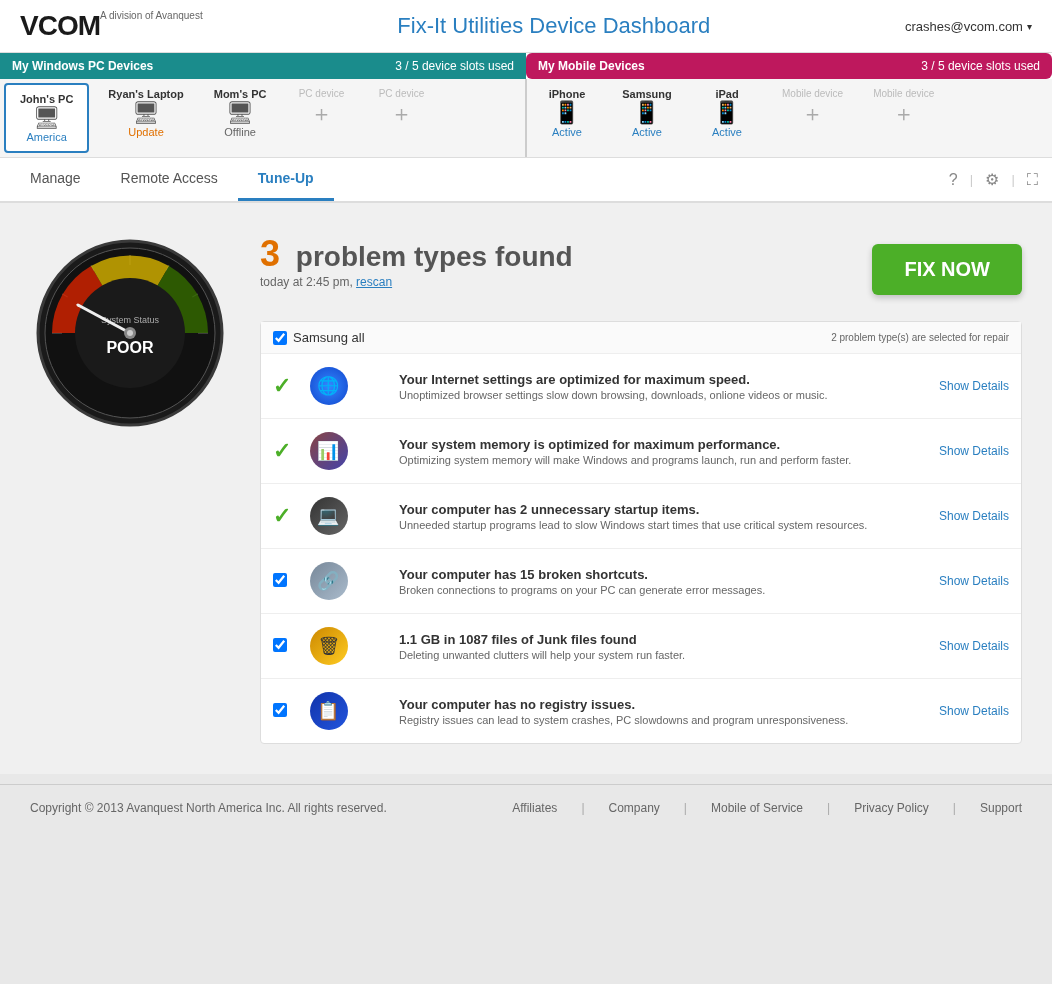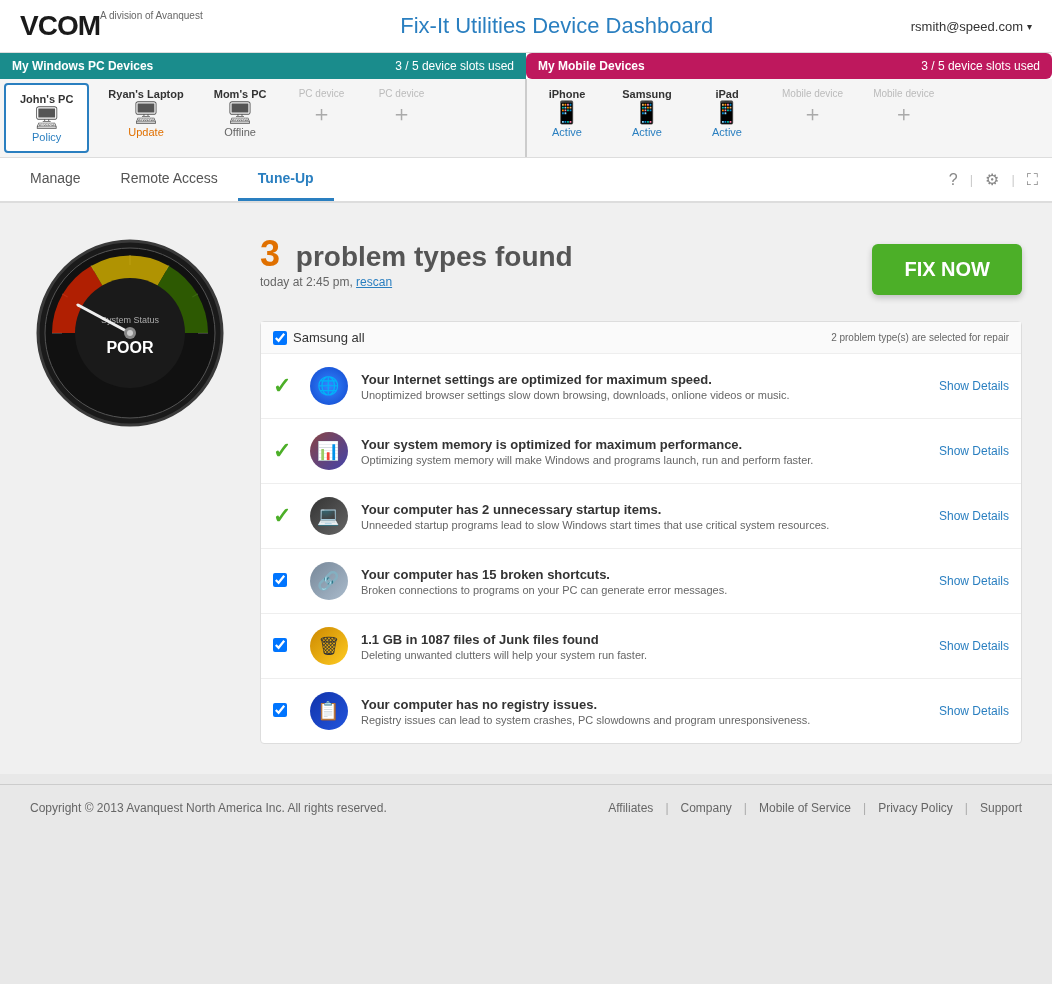--- a/index.html
+++ b/index.html
@@ -62,68 +62,68 @@
     .problem-list { background: #fff; border: 1px solid #ddd; border-radius: 4px; }
     .problem-list-header { display: flex; align-items: center; justify-content: space-between; padding: 8px 12px; border-bottom: 1px solid #eee; background: #fafafa; }
     .select-all-area { display: flex; align-items: center; gap: 6px; }
     .select-all-label { font-size: 13px; }
     .selected-count { font-size: 10px; color: #666; }
     .problem-item { display: flex; align-items: center; padding: 10px 12px; border-bottom: 1px solid #eee; gap: 10px; }
     .problem-item:last-child { border-bottom: none; }
     .check-area { width: 24px; flex-shrink: 0; }
     .checkmark-green { color: #4caf28; font-size: 20px; font-weight: bold; }
     .icon-area { width: 44px; height: 44px; flex-shrink: 0; display: flex; align-items: center; justify-content: center; }
-    .problem-info { flex: 1; }
+    .problem-info { flex: 1; margin-left: 38px; }
     .problem-title { font-size: 13px; font-weight: bold; color: #333; }
     .problem-desc { font-size: 11px; color: #666; margin-top: 2px; }
     .show-details { font-size: 12px; color: #2a7fc0; cursor: pointer; text-decoration: none; white-space: nowrap; flex-shrink: 0; }
 
     
     .footer { background: #e8e8e8; padding: 16px 30px; border-top: 1px solid #ccc; display: flex; justify-content: space-between; align-items: center; font-size: 12px; color: #666; margin-top: 10px; }
-    .footer-links { display: flex; gap: 12px; align-items: flex-end; }
+    .footer-links { display: flex; gap: 24px; align-items: flex-end; }
     .footer-link { color: #666; cursor: pointer; }
     .footer-separator { color: #aaa; }
 
     
     input[type="checkbox"] { width: 14px; height: 14px; cursor: pointer; }
 
     .problem-count-line { display: flex; align-items: baseline; gap: 0; }
   </style>
 </head>
 <body>
 
 <div class="header">
   <div class="logo-area">
     <span class="logo-vcom">VCOM</span>
     <span class="logo-sub">A division of Avanquest</span>
   </div>
   <span class="header-title">Fix-It Utilities Device Dashboard</span>
   <div class="user-area">
-    <span>rsmith@speed.com</span>
+    <span>crashes@vcom.com</span>
     <span class="dropdown-arrow">▾</span>
   </div>
 </div>
 
 <div class="device-bars">
   <div class="device-bar device-bar-pc" style="flex:1;">
     <span class="device-bar-label">My Windows PC Devices</span>
     <span class="device-bar-slots">3 / 5 device slots used</span>
   </div>
   <div class="device-bar device-bar-mobile" style="flex:1;">
     <span class="device-bar-label">My Mobile Devices</span>
     <span class="device-bar-slots">3 / 5 device slots used</span>
   </div>
 </div>
 
 <div class="device-tabs">
   <div class="device-section-pc" id="pc-tabs">
       <div class="device-tab active">
         <span style="font-size:11px;font-weight:bold;">John's PC</span>
         <span class="device-icon" style="font-size:22px;">🖥</span>
-        <span class="device-status" style="color:#2a7fc0;font-size:11px;">Policy</span>
+        <span class="device-status" style="color:#2a7fc0;font-size:11px;">America</span>
       </div>
       <div class="device-tab">
         <span style="font-size:11px;font-weight:bold;">Ryan's Laptop</span>
         <span class="device-icon" style="font-size:22px;">🖥</span>
         <span class="device-status" style="color:#e07000;font-size:11px;">Update</span>
       </div>
       <div class="device-tab">
         <span style="font-size:11px;font-weight:bold;">Mom's PC</span>
         <span class="device-icon" style="font-size:22px;">🖥</span>
         <span class="device-status" style="color:#666;font-size:11px;">Offline</span>

